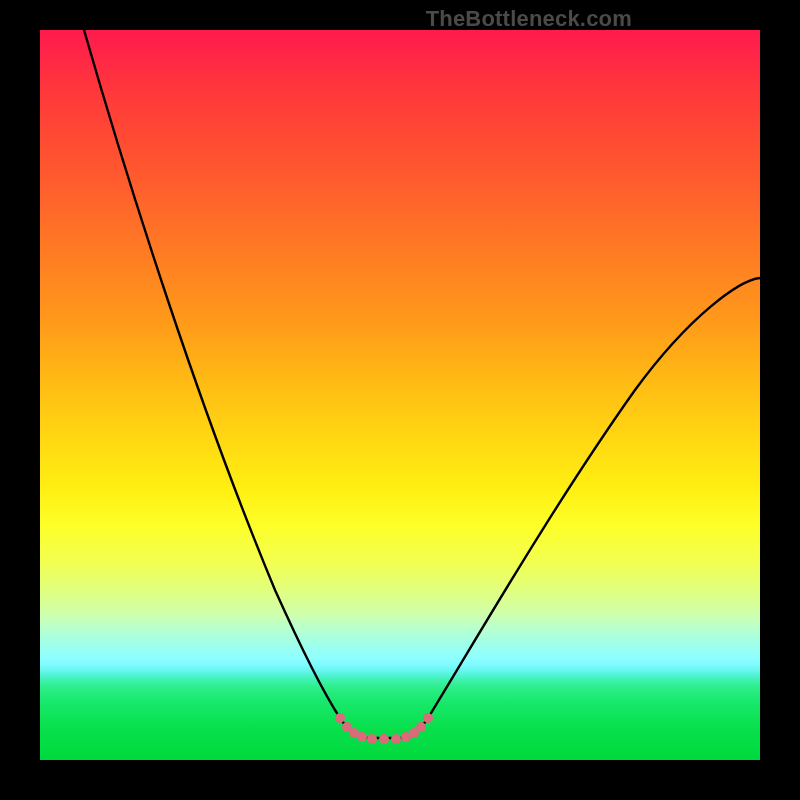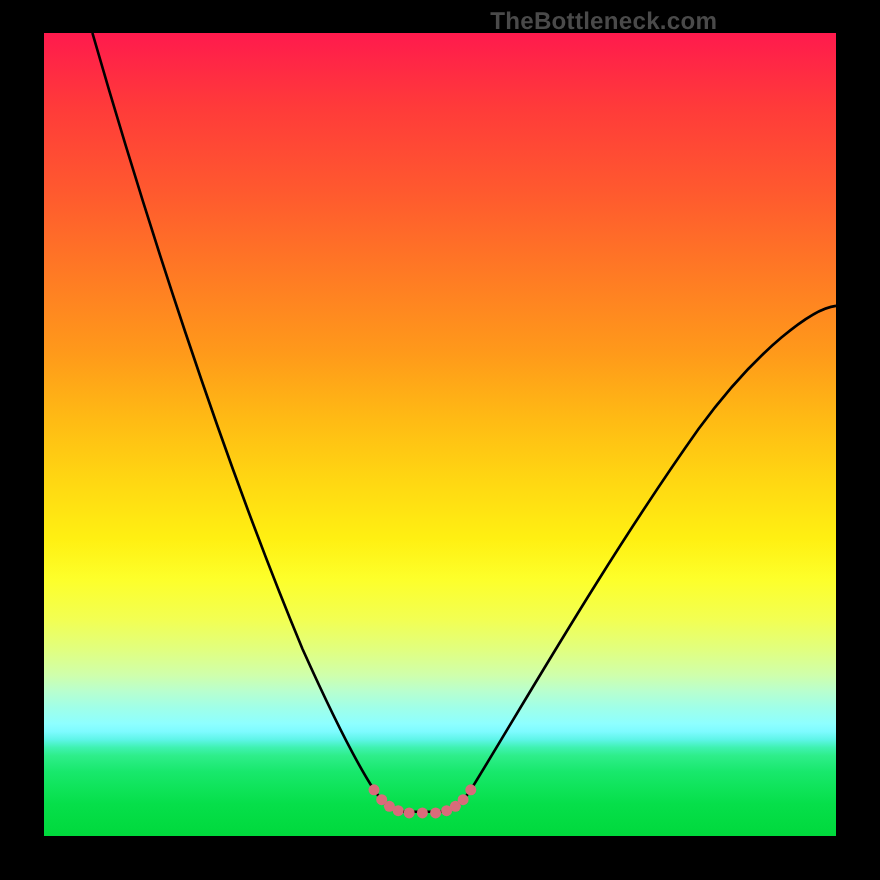--- a/index.html
+++ b/index.html
@@ -9,21 +9,20 @@
     height: 800px;
     background: #000;
     overflow: hidden;
     font-family: Arial, Helvetica, sans-serif;
   }
   .frame {
     position: relative;
     width: 652px;
     height: 800px;
     background: #000;
-    padding-left: 20px;
   }
   .watermark {
     position: absolute;
     top: 6px;
     right: 20px;
     color: #4a4a4a;
     font-size: 22px;
     font-weight: 600;
     letter-spacing: 0.2px;
     z-index: 10;

